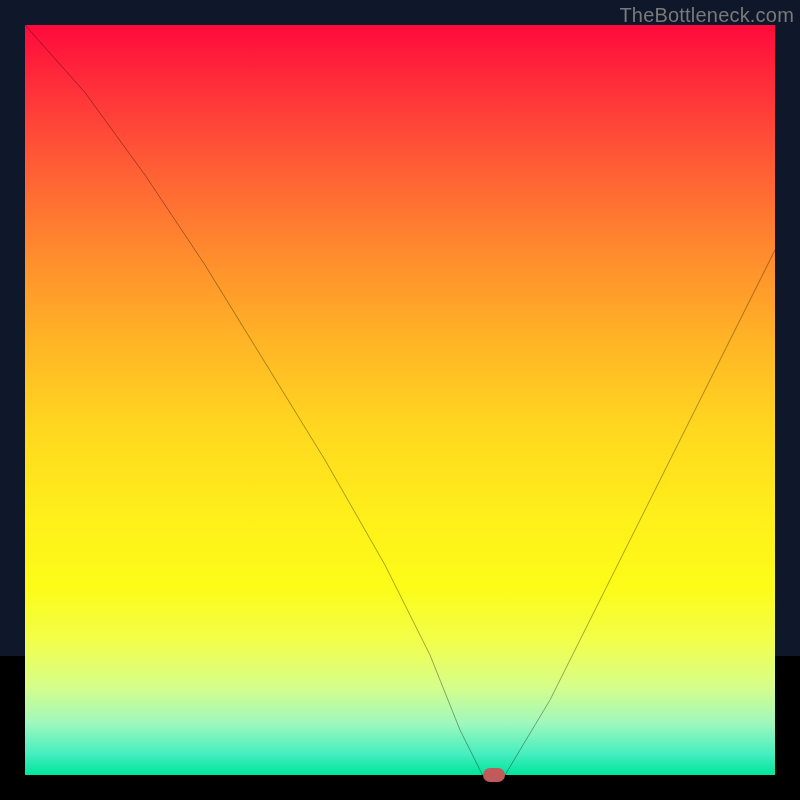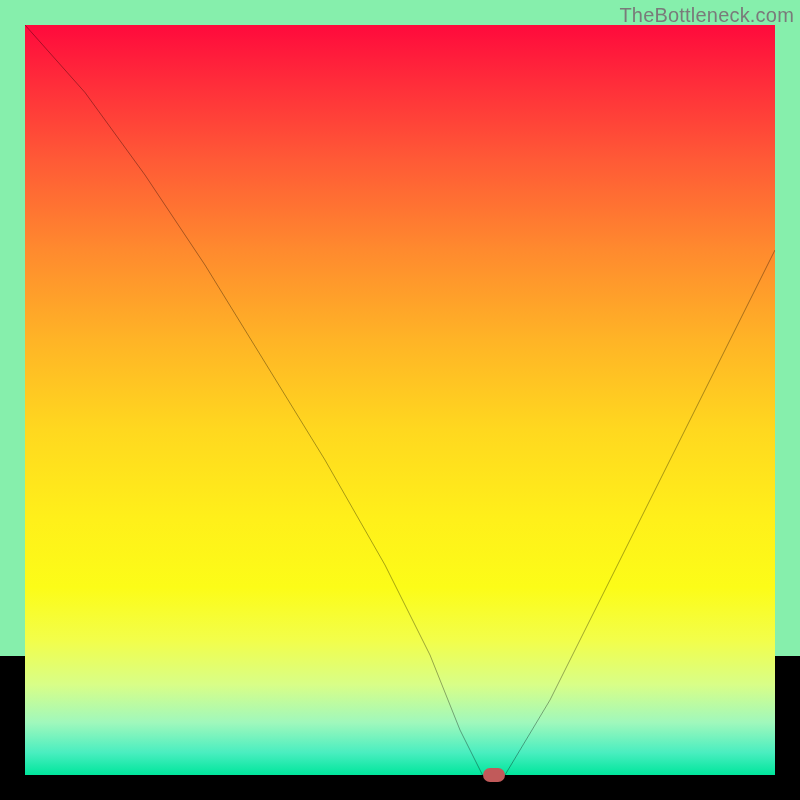--- a/index.html
+++ b/index.html
@@ -8,21 +8,21 @@
     width: 800px;
     height: 800px;
     background: #000;
     overflow: hidden;
     font-family: Arial, Helvetica, sans-serif;
   }
   .outer {
     position: relative;
     width: 800px;
     height: 656px;
-    background: #86efac;
+    background: #0f172a;
   }
   .plot {
     position: absolute;
     left: 25px;
     top: 25px;
     width: 750px;
     height: 750px;
     background: linear-gradient(to bottom,
       #ff0a3c 0%,
       #ff2e3a 8%,

